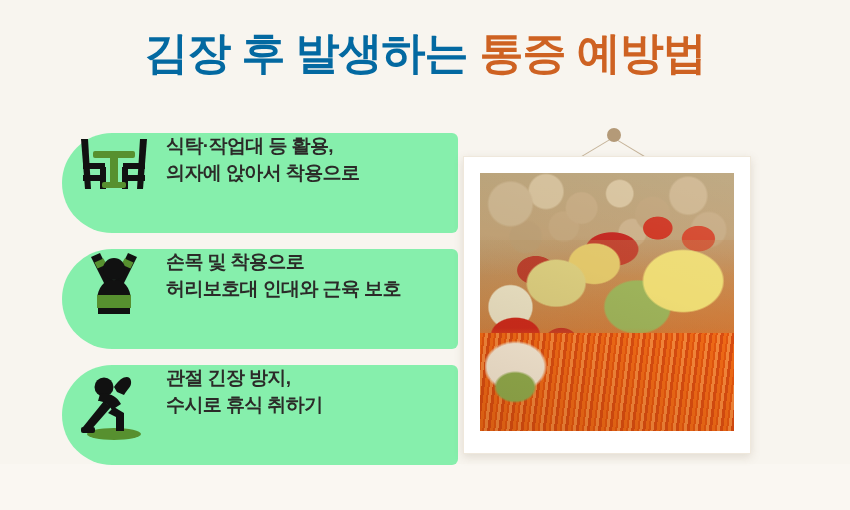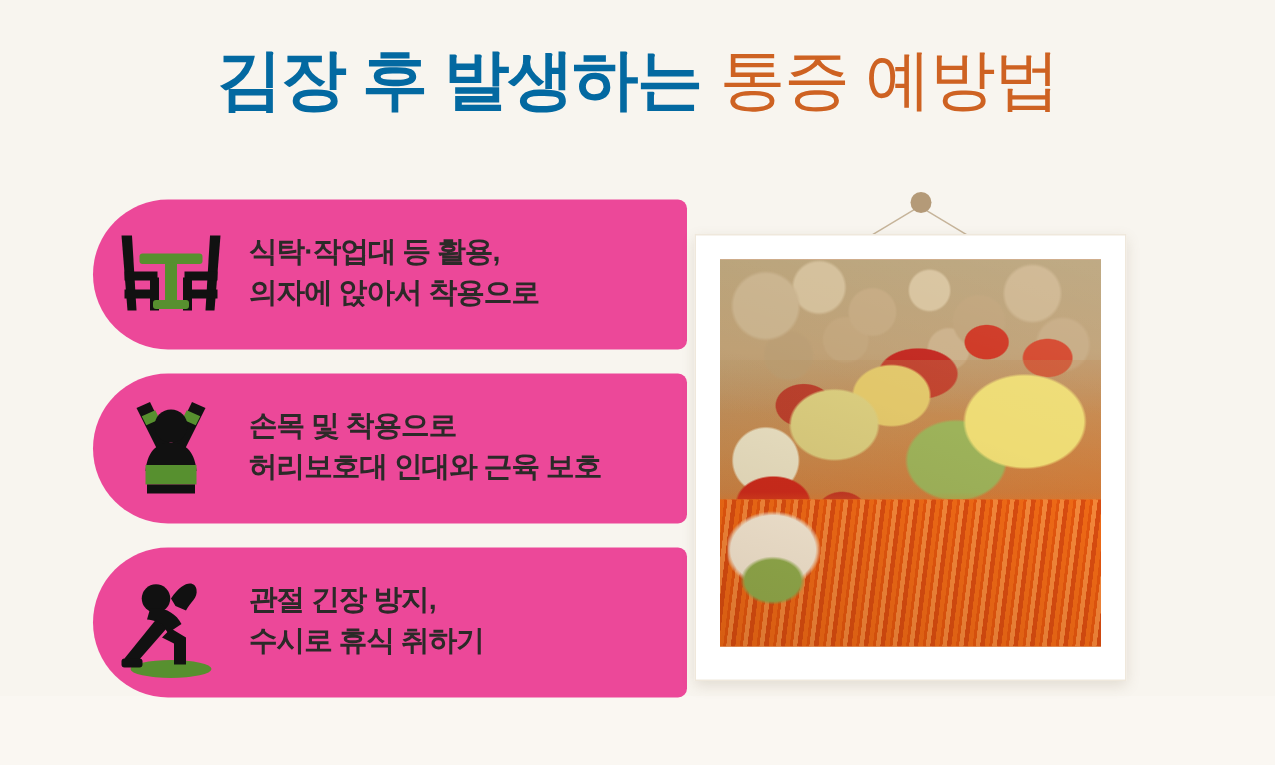--- a/index.html
+++ b/index.html
@@ -22,34 +22,34 @@
   .title-wrap{
     position:absolute; top:24px; left:0; right:0;
     text-align:center;
     white-space:nowrap;
   }
   .title-green{
     font-size:44px; font-weight:bold; letter-spacing:-1px;
     color:#0369a1;
   }
   .title-orange{
-    font-size:44px; font-weight:normal; letter-spacing:-1px;
+    font-size:44px; font-weight:bold; letter-spacing:-1px;
     color:#CE6222; margin-left:12px;margin-top:20px;
   }
 
   
   .cards{
     position:absolute; top:133px; left:62px; width:396px;
   }
   .card{
     position:relative;
     height:100px;
-    background:#ec4899;
+    background:#86efac;
     border-radius:50px 6px 6px 50px;
-    display:flex; align-items:center;
+    display:flex; align-items:flex-start;
     margin-bottom:16px;
   }
   .card-icon{
     width:104px; flex:0 0 104px;
     display:flex; align-items:center; justify-content:center;
   }
   .card-text{
     font-size:19px; font-weight:bold; color:#2B2A28;
     line-height:1.42; letter-spacing:-0.6px;
   }

